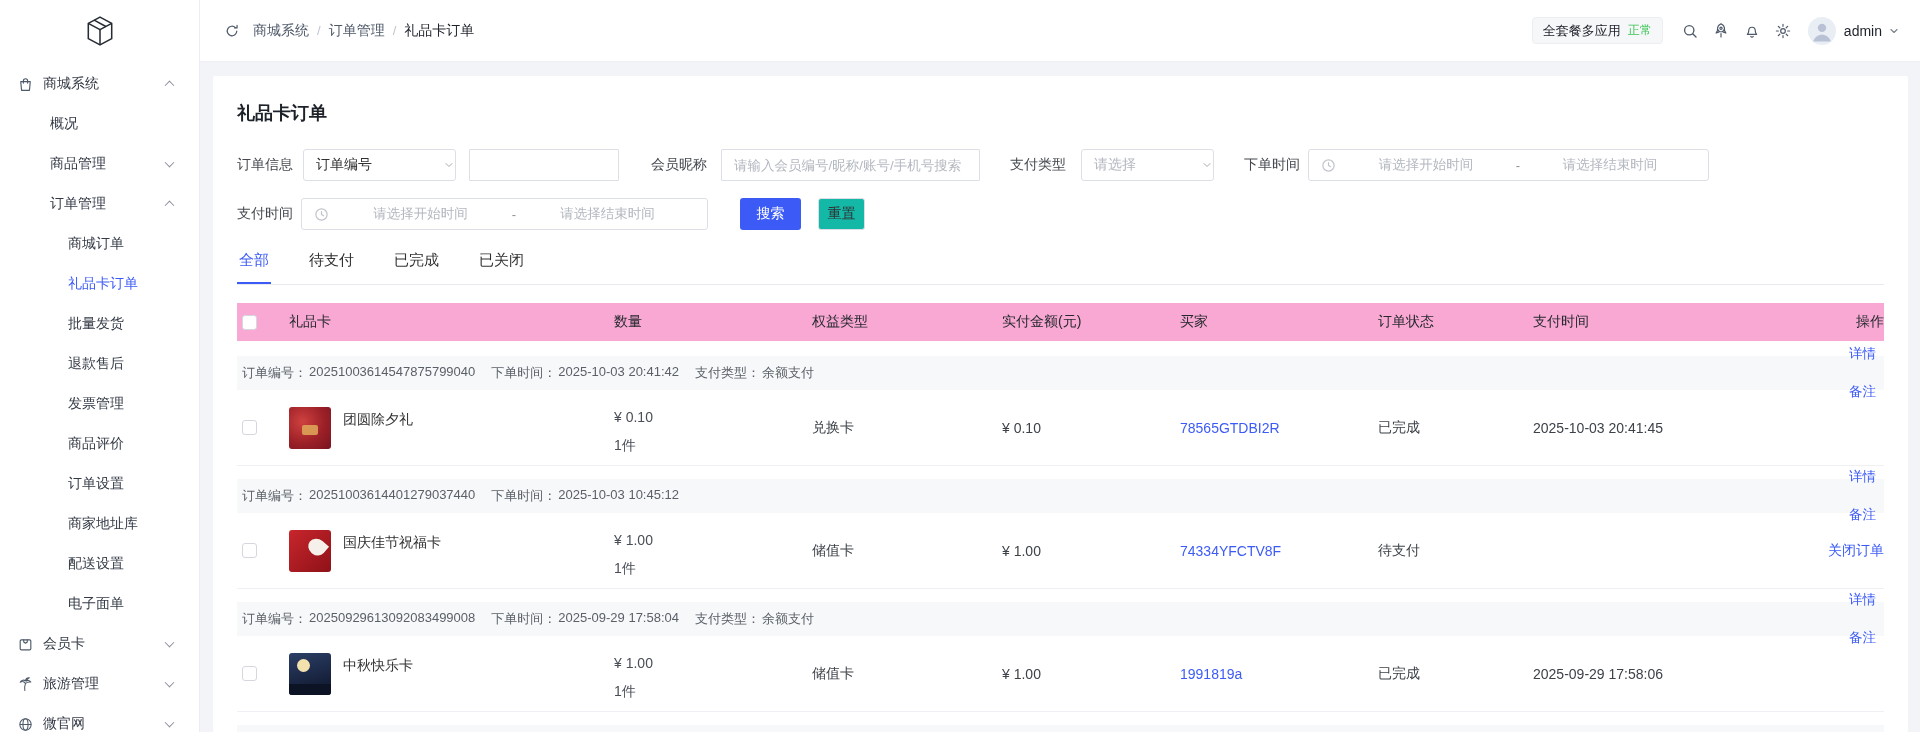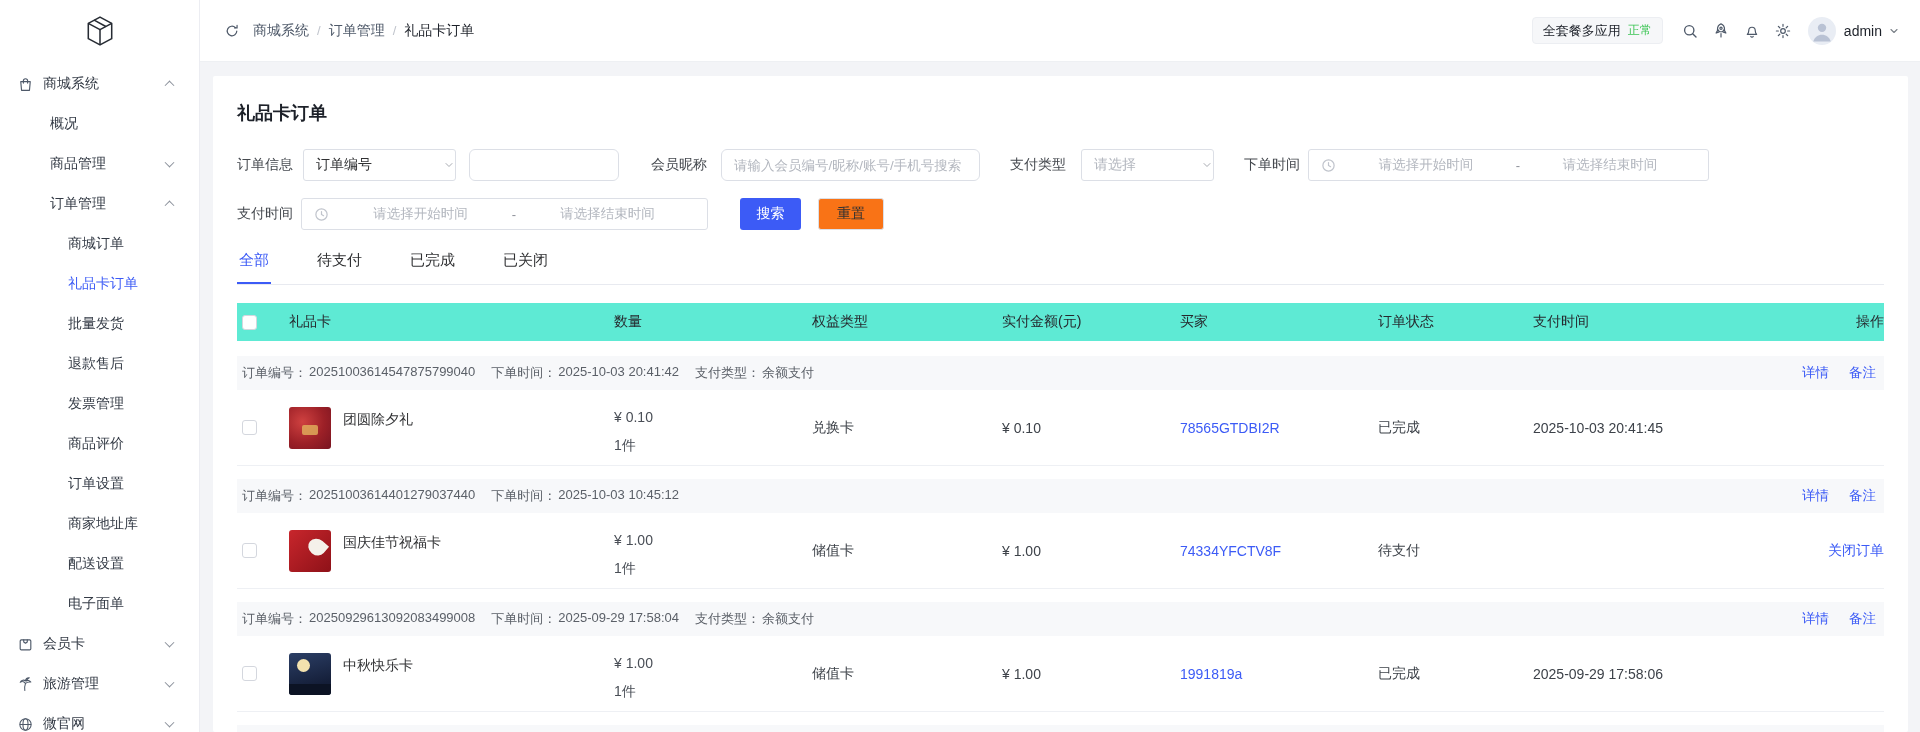--- a/index.html
+++ b/index.html
@@ -57,57 +57,57 @@
   .frow { display:flex; align-items:center; height:32px; }
   .frow1 { margin-top:24px; }
   .frow2 { margin-top:17px; }
   .f-label { font-size:14px; color:#45494f; flex:0 0 auto; }
   .box { height:32px; border:1px solid #dcdfe6; border-radius:3px; background:#fff;
          display:flex; align-items:center; }
   .select { justify-content:space-between; padding:0 0 0 12px; cursor:pointer; }
   .select .sel-value { font-size:14px; color:#303133; }
   .select .sel-placeholder { font-size:14px; color:#b3b7bf; }
   .select .caret svg { width:12px; height:12px; color:#a8abb2; }
-  .text-input { border:1px solid #dcdfe6; border-radius:6px; height:32px; padding:0 12px;
+  .text-input { border:1px solid #dcdfe6; border-radius:1px; height:32px; padding:0 12px;
                 font-size:13.5px; color:#303133; outline:none; font-family:inherit; }
   .text-input::placeholder { color:#b3b7bf; }
   .range { padding:0 12px; }
   .range .clock { display:inline-flex; color:#c0c4cc; margin-right:4px; }
   .range .clock svg { width:15px; height:15px; }
   .range .ph { flex:1; text-align:center; font-size:13.5px; color:#b3b7bf; }
   .range .sep { color:#8d9199; font-size:13px; padding:0 4px; }
 
   .btn { height:32px; border-radius:3px; font-size:14px; display:inline-flex; align-items:center;
          justify-content:center; cursor:pointer; border:1px solid transparent; font-family:inherit; }
   .btn-primary { background:#3C5BF6; color:#fff; width:61px; }
-  .btn-plain { background:#f97316; border-color:#dcdfe6; color:#303133; width:66px; }
+  .btn-plain { background:#14b8a6; border-color:#dcdfe6; color:#303133; width:47px; }
 
   
-  .tabs { margin-top:21px; display:flex; border-bottom:1px solid #e8eaf0;gap:8px; }
+  .tabs { margin-top:21px; display:flex; border-bottom:1px solid #e8eaf0; }
   .tab { font-size:15px; color:#303133; padding:0 2px 12px 2px; margin-right:36px; cursor:pointer;
          border-bottom:2px solid transparent; }
   .tab.active { color:#3C5BF6; border-bottom-color:#3C5BF6; }
 
   
   .grid-row { display:grid; grid-template-columns:52px 325px 198px 190px 178px 198px 155px 210px 1fr; align-items:center; }
-  .thead { margin-top:18px; height:38px; background:#5eead4; margin-bottom:15px; }
+  .thead { margin-top:18px; height:38px; background:#f9a8d4; margin-bottom:15px; }
   .th { font-size:14px; color:#26292e; }
   .th:last-child, .cell-action { text-align:right; }
   .cb { width:15px; height:15px; border:1px solid #d4d7de; border-radius:3px; background:#fff;
         margin-left:5px; cursor:pointer; }
 
   .order-group { margin-top:13px; }
   .order-group:first-child { margin-top:0; }
   .group-bar { height:34px; background:#f7f8fa; display:flex; align-items:center;
                justify-content:space-between; padding:0 8px 0 5px; font-size:13px; color:#5b6068; }
   .group-bar.partial { height:34px; }
   .gb-left { display:flex; align-items:center; }
   .gb-seg { display:flex; align-items:flex-start; margin-right:16px; }
   .gb-seg .v { margin-left:2px; }
-  .gb-links { display:flex; align-items:flex-end; gap:20px; }
+  .gb-links { display:flex; align-items:flex-end; gap:20px;flex-direction:column; }
   .link { color:#3C5BF6; font-size:14px; cursor:pointer; }
   .gb-links .link { font-size:13.5px; }
 
   .prod-row { height:76px; border-bottom:1px solid #eef0f4; }
   .cell-prod { display:flex; align-items:flex-start; padding-top:17px; height:100%; }
   .thumb { width:42px; height:42px; border-radius:3px; flex:0 0 42px; position:relative; overflow:hidden; }
   .thumb-festive { background:radial-gradient(circle at 32% 35%, #cf4140 0%, #9c2027 55%, #781421 100%); }
   .thumb-festive::after { content:""; position:absolute; left:13px; top:18px; width:16px; height:10px;
                           background:#e2b15c; opacity:.8; border-radius:2px; }
   .thumb-crane { background:linear-gradient(135deg,#c8262c 0%,#8e1118 100%); }

